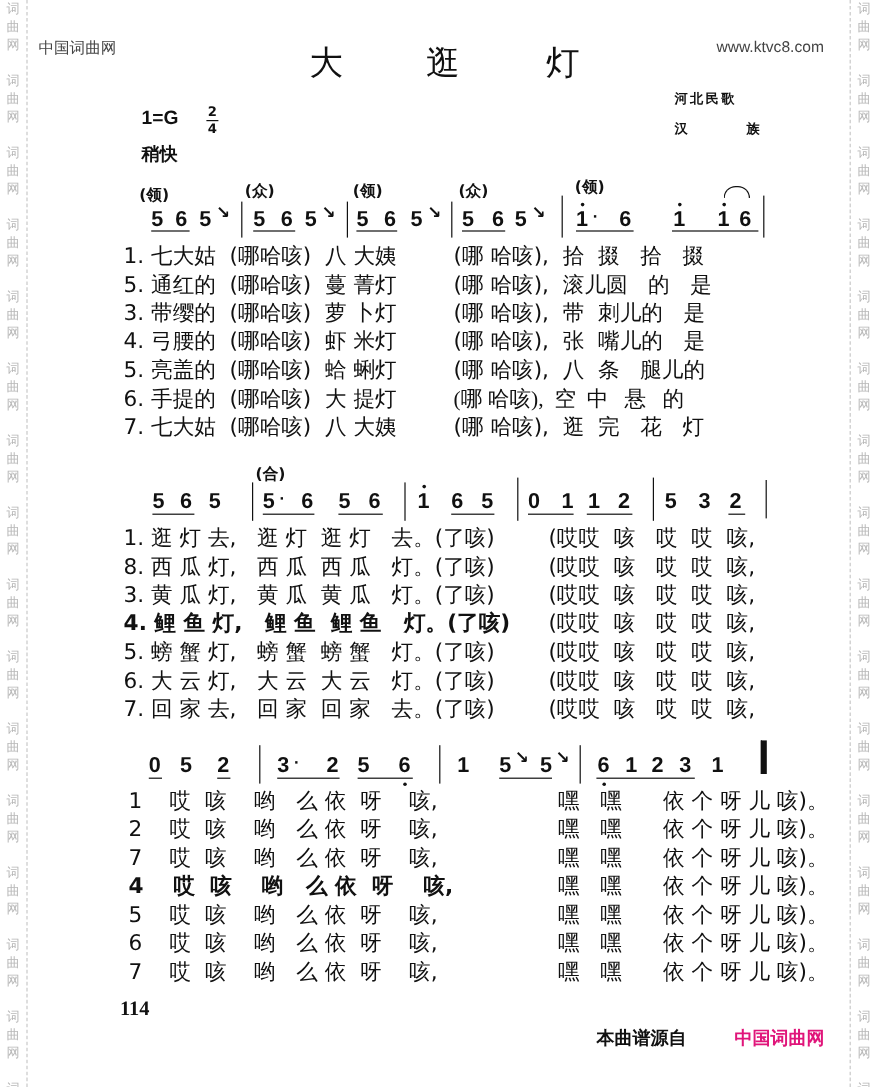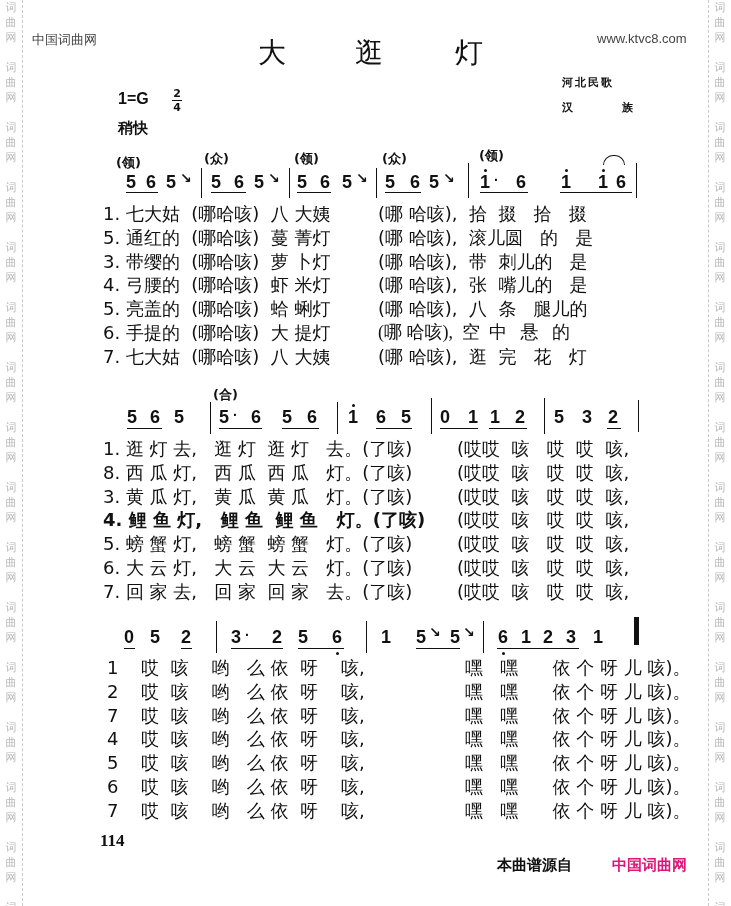--- a/index.html
+++ b/index.html
@@ -319,21 +319,21 @@
   <div class="final-bar"></div>
 </div>
 
 <div id="s3lyrics">
     <div class="lyric" style="left: 107px; top: 656px;">1    哎  咳    哟   么 依  呀    咳,</div>
     <div class="lyric" style="left: 465px; top: 656px;">嘿   嘿      依 个 呀 儿 咳)。</div>
     <div class="lyric" style="left: 107px; top: 679.8px;">2    哎  咳    哟   么 依  呀    咳,</div>
     <div class="lyric" style="left: 465px; top: 679.8px;">嘿   嘿      依 个 呀 儿 咳)。</div>
     <div class="lyric" style="left: 107px; top: 703.6px;">7    哎  咳    哟   么 依  呀    咳,</div>
     <div class="lyric" style="left: 465px; top: 703.6px;">嘿   嘿      依 个 呀 儿 咳)。</div>
-    <div class="lyric" style="left: 107px; top: 727.4px;">4    哎  咳    哟   么 依  呀    咳,</div>
+    <div class="lyric" style="left: 107px; top: 727.4px; font-weight: bold;">4    哎  咳    哟   么 依  呀    咳,</div>
     <div class="lyric" style="left: 465px; top: 727.4px;">嘿   嘿      依 个 呀 儿 咳)。</div>
     <div class="lyric" style="left: 107px; top: 751.2px;">5    哎  咳    哟   么 依  呀    咳,</div>
     <div class="lyric" style="left: 465px; top: 751.2px;">嘿   嘿      依 个 呀 儿 咳)。</div>
     <div class="lyric" style="left: 107px; top: 775px;">6    哎  咳    哟   么 依  呀    咳,</div>
     <div class="lyric" style="left: 465px; top: 775px;">嘿   嘿      依 个 呀 儿 咳)。</div>
     <div class="lyric" style="left: 107px; top: 798.8px;">7    哎  咳    哟   么 依  呀    咳,</div>
     <div class="lyric" style="left: 465px; top: 798.8px;">嘿   嘿      依 个 呀 儿 咳)。</div>
   </div>
 
 <div class="page-num">114</div>

